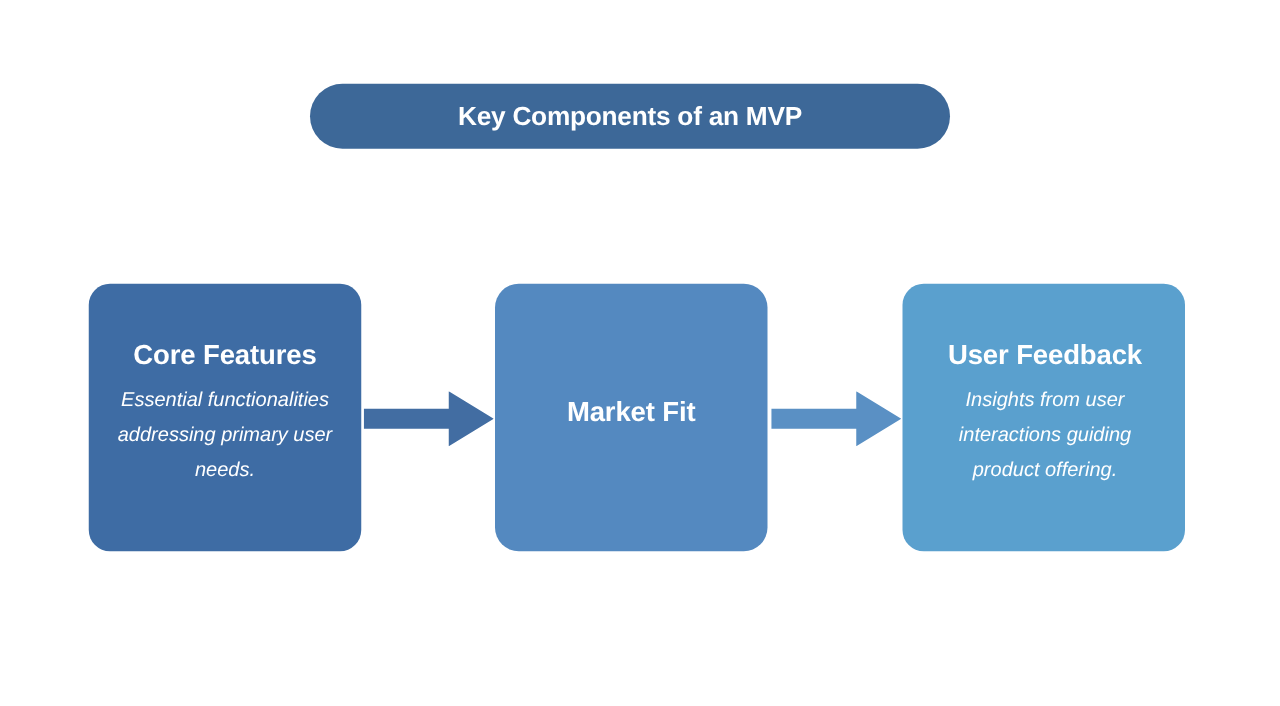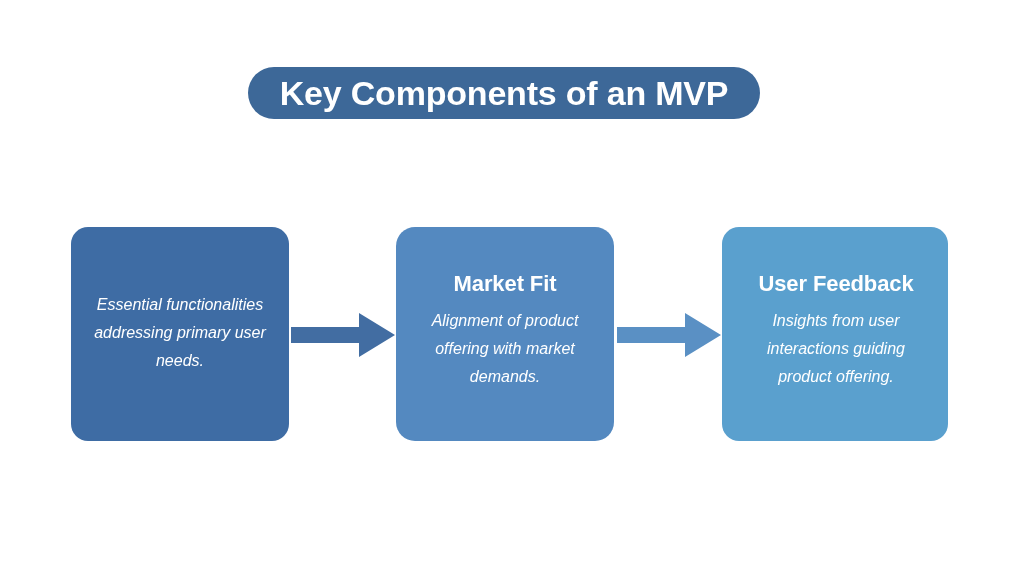--- a/index.html
+++ b/index.html
@@ -30,21 +30,21 @@
     height: 52px;
     border-radius: 26px;
     background: #3d6898;
     display: flex;
     align-items: center;
     justify-content: center;
     box-sizing: border-box;
   }
   .title-text {
     color: #ffffff;
-    font-size: 34px;
+    font-size: 21px;
     font-weight: bold;
     letter-spacing: -0.2px;
     line-height: 1;
     white-space: nowrap;
   }
 
   
   .flow-row {
     position: absolute;
     left: 0;
@@ -105,32 +105,32 @@
 
 <div class="canvas">
 
   <div class="title-pill">
     <span class="title-text">Key Components of an MVP</span>
   </div>
 
   <div class="flow-row">
 
     <div class="card card-1">
+      <div class="card-title">Core Features</div>
       <div class="card-desc">Essential functionalities addressing primary user needs.</div>
     </div>
 
     <div class="arrow arrow-1">
       <svg viewBox="0 0 104 44" xmlns="http://www.w3.org/2000/svg" aria-hidden="true">
         <polygon points="0,14 68,14 68,0 104,22 68,44 68,30 0,30" fill="#426da2"></polygon>
       </svg>
     </div>
 
     <div class="card card-2">
       <div class="card-title">Market Fit</div>
-      <div class="card-desc">Alignment of product offering with market demands.</div>
     </div>
 
     <div class="arrow arrow-2">
       <svg viewBox="0 0 104 44" xmlns="http://www.w3.org/2000/svg" aria-hidden="true">
         <polygon points="0,14 68,14 68,0 104,22 68,44 68,30 0,30" fill="#5a90c4"></polygon>
       </svg>
     </div>
 
     <div class="card card-3">
       <div class="card-title">User Feedback</div>

